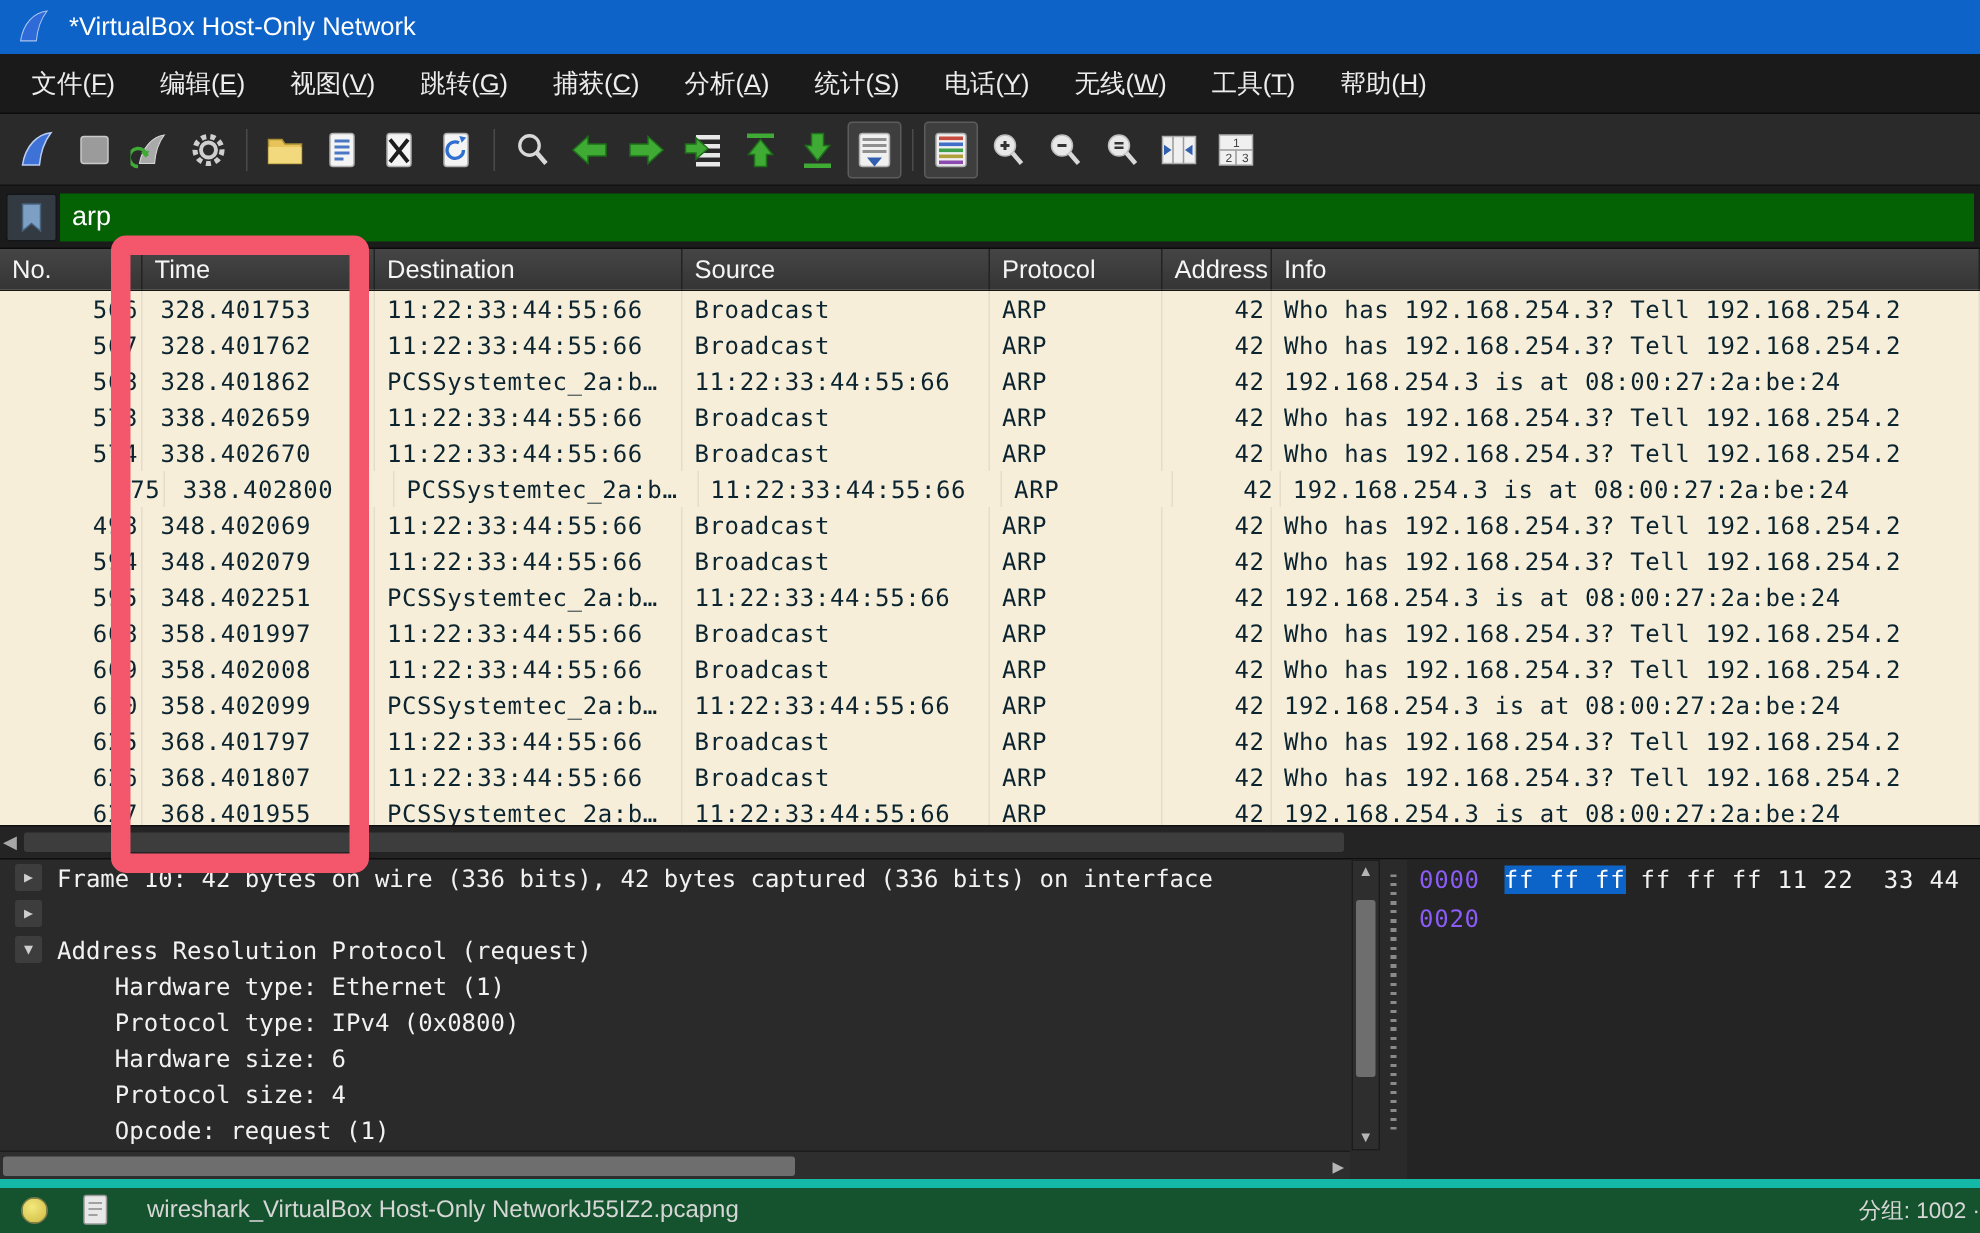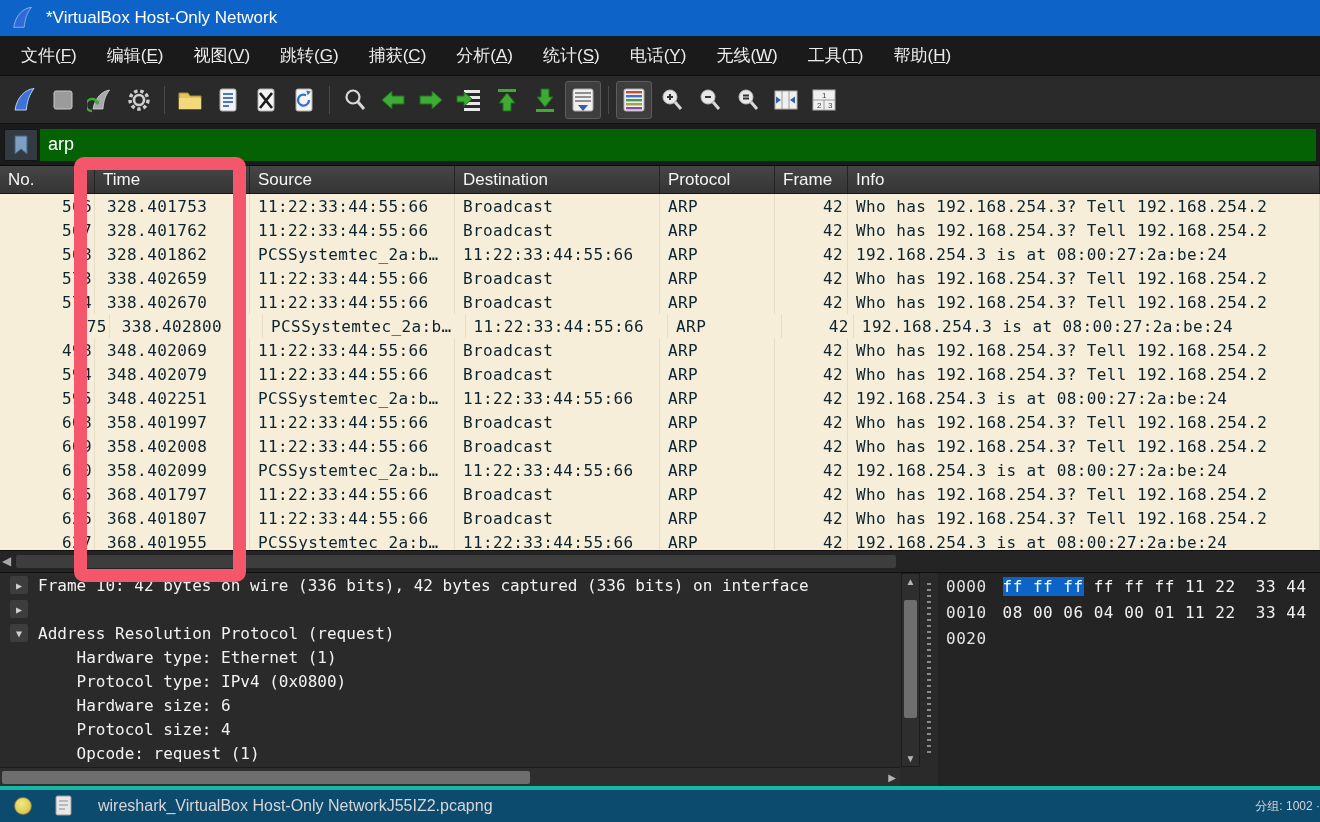--- a/index.html
+++ b/index.html
@@ -78,32 +78,32 @@
   .dhsb .thumb { position:absolute; left:2px; top:3px; width:528px; height:13px; background:#6e6e6e; border-radius:2px; }
   .dhsb .rarr { position:absolute; right:4px; top:4px; color:#b5b5b5; font-size:10px; }
 
   .splitter { position:absolute; left:920px; top:0; width:18px; height:214px; background:#2a2a2a; }
   .grip-v { position:absolute; left:7px; top:10px; width:4px; height:170px;
             background:repeating-linear-gradient(#8a8a8a 0 2px, transparent 2px 6px); }
 
   .hexpane { position:absolute; left:938px; top:0; width:382px; height:214px; background:#242424; overflow:hidden;
              font-family:"DejaVu Sans Mono", monospace; font-size:16px; letter-spacing:0.5px; }
   .hrow { height:25px; display:flex; align-items:center; white-space:pre; padding-left:8px; margin-top:1px; }
-  .hoff { color:#e5e5e5; margin-right:16px; }
+  .hoff { color:#8b5cf6; margin-right:16px; }
   .hbytes { color:#f2f2f2; white-space:pre; }
   .hl { background:#0c64c8; color:#ffffff; }
 
   
-  .statusbar { position:absolute; left:0; top:786px; width:1320px; height:36px; background:#0c4a6e;
-               border-top:4px solid #14b8a6; display:flex; align-items:center; }
+  .statusbar { position:absolute; left:0; top:786px; width:1320px; height:36px; background:#14532d;
+               border-top:6px solid #14b8a6; display:flex; align-items:center; }
   .expert-dot { width:18px; height:18px; border-radius:50%; background:radial-gradient(circle at 40% 35%, #f4e97e, #cdb93f);
                 border:1px solid #7d7a4a; margin-left:14px; }
   .cmticon { margin-left:22px; }
   .fname { color:#d6d6d6; font-size:16px; margin-left:24px; white-space:nowrap; }
-  .pkts { position:absolute; right:0; color:#d6d6d6; font-size:12px; white-space:nowrap; }
+  .pkts { position:absolute; right:0; color:#d6d6d6; font-size:15px; white-space:nowrap; }
 </style>
 </head>
 <body>
 
 <div id="app">
 
   <div class="titlebar">
     <svg class="fin" viewBox="0 0 28 28">
       <path d="M4 24 C6 11 14 3.5 23 2.5 C18 9 16 16 15.3 24 Z" fill="#2e6bd8" stroke="#a9c3ef" stroke-width="0.8"></path>
     </svg>
@@ -285,24 +285,24 @@
     </div>
     <div class="filter-field">
       <span>arp</span>
     </div>
   </div>
 
   <div class="plist">
     <div class="phead" id="phead">
         <div class="hcell" style="width: 95px;">No.</div>
         <div class="hcell" style="width: 155px;">Time</div>
+        <div class="hcell" style="width: 205px;">Destination</div>
         <div class="hcell" style="width: 205px;">Source</div>
-        <div class="hcell" style="width: 205px;">Destination</div>
         <div class="hcell" style="width: 115px; text-align: right;">Protocol</div>
-        <div class="hcell" style="width: 73px;">Frame</div>
+        <div class="hcell" style="width: 73px;">Address</div>
         <div class="hcell" style="width: 472px;">Info</div>
       </div>
     <div class="prows" id="prows">
         <div class="prow">
           <div class="pcell c-num" style="width: 95px;">566</div>
           <div class="pcell c-time" style="width: 155px;">328.401753</div>
           <div class="pcell c-left" style="width: 205px;">11:22:33:44:55:66</div>
           <div class="pcell c-left" style="width: 205px;">Broadcast</div>
           <div class="pcell c-left" style="width: 115px;">ARP</div>
           <div class="pcell c-len" style="width: 73px;">42</div>
@@ -460,21 +460,20 @@
     <div class="dhsb">
       <div class="thumb"></div>
       <span class="rarr">▶</span>
     </div>
     <div class="splitter">
       <div class="grip-v"></div>
 
     </div>
     <div class="hexpane" id="hexpane">
         <div class="hrow"><span class="hoff">0000</span><span class="hbytes"><span class="hl">ff ff ff</span> ff ff ff 11 22  33 44</span></div>
-        <div class="hrow"><span class="hoff">0010</span><span class="hbytes">08 00 06 04 00 01 11 22  33 44</span></div>
         <div class="hrow"><span class="hoff">0020</span></div>
       </div>
   </div>
 
   <div class="statusbar">
     <div class="expert-dot"></div>
     <svg class="cmticon" width="20" height="22" viewBox="0 0 20 22">
       <rect x="2" y="1" width="15" height="19" rx="1.5" fill="#e8e8e8" stroke="#9a9a9a"></rect>
       <line x1="5" y1="6" x2="14" y2="6" stroke="#8a8a8a"></line>
         <line x1="5" y1="10" x2="14" y2="10" stroke="#8a8a8a"></line>

